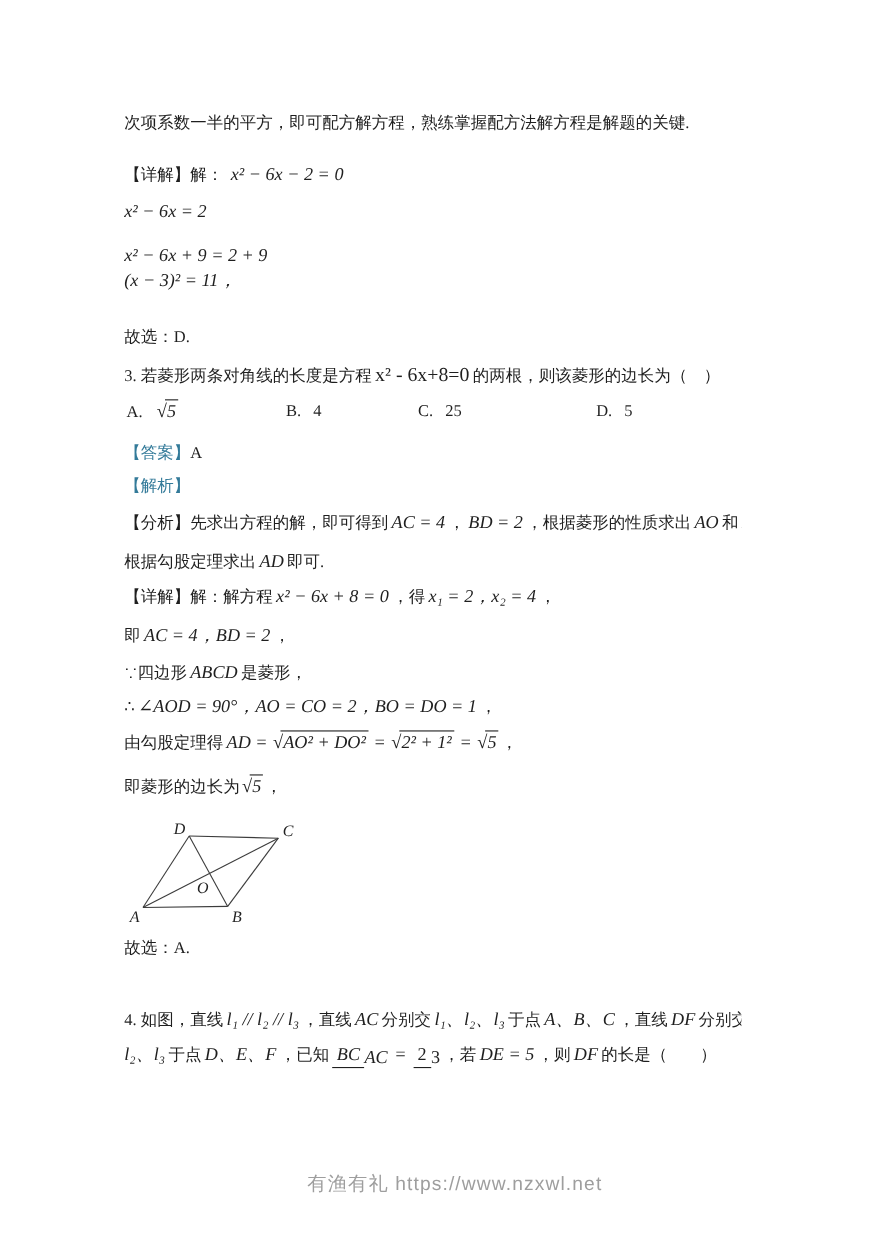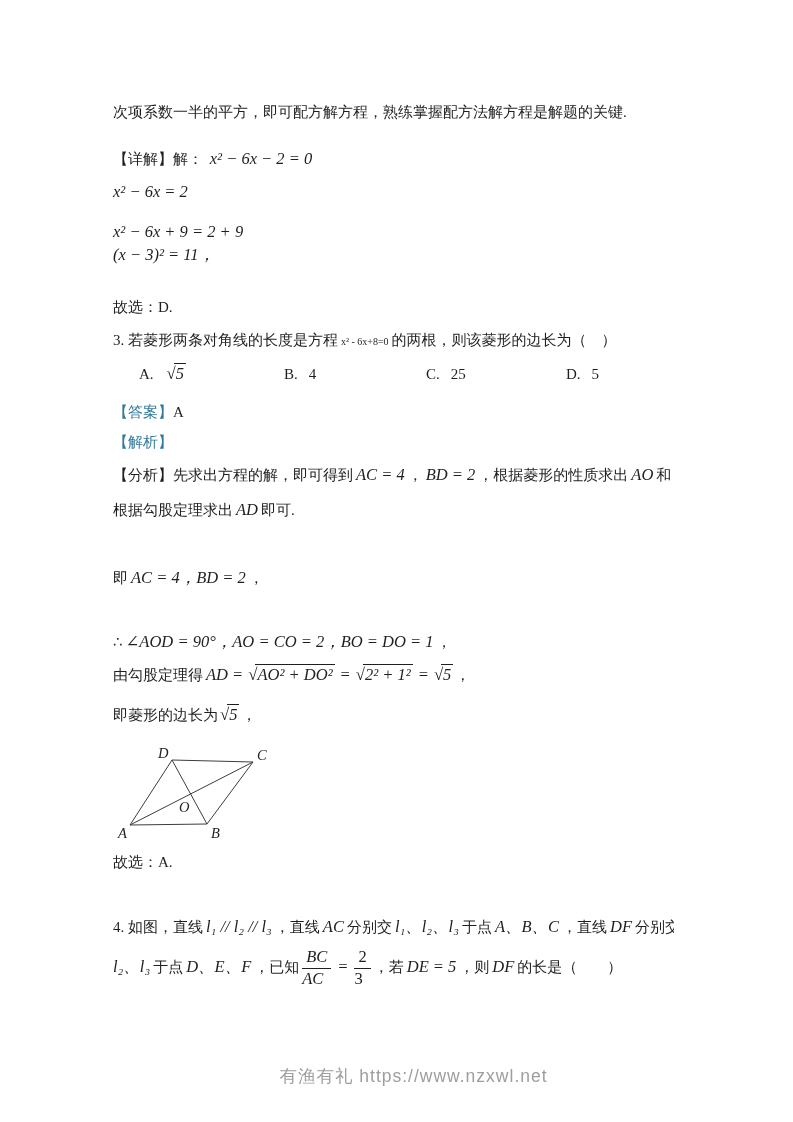--- a/index.html
+++ b/index.html
@@ -21,52 +21,52 @@
   }
   .cn { font-family: "Liberation Serif", "DejaVu Serif", serif; }
   .math {
     font-family: "Liberation Serif", "DejaVu Serif", serif;
     font-style: italic;
     font-size: 16.5px;
     padding: 0 3px;
   }
   .mathup {
     font-family: "Liberation Serif", "DejaVu Serif", serif;
-    font-size: 10px;
+    font-size: 18px;
     padding: 0 3px;
   }
   .accent { color: #337a99; font-family: Liberation Serif, serif; }
   
   .rad { white-space: nowrap; padding: 0 2px; }
   .rad-sign { font-style: normal; font-size: 1.12em; }
   .rad-body {
     display: inline-block;
     border-top: 1px solid #1f1f1f;
     margin-left: -2px;
     padding: 0 2px 0 2px;
     font-style: italic;
     font-size: 16.5px;
     line-height: 1.25;
   }
   
   .frac {
     display: inline-flex;
-    flex-direction: column;
-    align-items: flex-start;
+    flex-direction: row;
+    align-items: center;
     vertical-align: middle;
     line-height: 1.15;
     margin: 0 3px;
     font-size: 16.5px;
   }
   .frac .num { border-bottom: 1px solid #1f1f1f; padding: 0 4px 1px 4px; }
   .frac .den { padding-top: 1px; }
   .frac .ital { font-style: italic; }
   
   .opts { left: 0; width: 793px; }
-  .opt { position: absolute; top: 0; margin-left: 24px; }
+  .opt { position: absolute; top: 0; }
   .opt-label { margin-right: 11px; }
   
   .diagram { position: absolute; left: 110px; top: 740px; }
   .diagram text {
     font-family: "Liberation Serif", "DejaVu Serif", serif;
     font-style: italic;
     font-size: 14.5px;
     fill: #222222;
   }
   .diagram line { stroke: #3c3c3c; stroke-width: 1; }
@@ -118,21 +118,21 @@
     <span class="cn">3. 若菱形两条对角线的长度是方程</span><span class="mathup">x² - 6x+8=0</span><span class="cn">的两根，则该菱形的边长为（　）</span>
   </div>
 
   <div class="line opts" style="top:363px">
     <span class="opt" style="left:115px">
       <span class="cn opt-label">A.</span><span class="rad"><span class="rad-sign">√</span><span class="rad-body">5</span></span>
     </span>
     <span class="opt" style="left:260px">
       <span class="cn opt-label">B.</span><span class="cn">4</span>
     </span>
-    <span class="opt" style="left:402px">
+    <span class="opt" style="left:380px">
       <span class="cn opt-label">C.</span><span class="cn">25</span>
     </span>
     <span class="opt" style="left:542px">
       <span class="cn opt-label">D.</span><span class="cn">5</span>
     </span>
   </div>
 
   <div class="line" style="top:401px">
     <span class="cn accent">【答案】</span><span class="cn">A</span>
   </div>
@@ -142,25 +142,31 @@
   </div>
 
   <div class="line" style="top:464px">
     <span class="cn">【分析】先求出方程的解，即可得到</span><span class="math">AC = 4</span><span class="cn">，</span><span class="math">BD = 2</span><span class="cn">，根据菱形的性质求出</span><span class="math">AO</span><span class="cn">和</span><span class="math">DO</span><span class="cn">，</span>
   </div>
 
   <div class="line" style="top:499px">
     <span class="cn">根据勾股定理求出</span><span class="math">AD</span><span class="cn">即可.</span>
   </div>
 
+  <div class="line" style="top:531px">
+    <span class="cn">【详解】解：解方程</span><span class="math">x² − 6x + 8 = 0</span><span class="cn">，得</span><span class="math">x₁ = 2，x₂ = 4</span><span class="cn">，</span>
+  </div>
 
   <div class="line" style="top:567px">
     <span class="cn">即</span><span class="math">AC = 4，BD = 2</span><span class="cn">，</span>
   </div>
 
+  <div class="line" style="top:600px">
+    <span class="cn">∵四边形</span><span class="math">ABCD</span><span class="cn">是菱形，</span>
+  </div>
 
   <div class="line" style="top:631px">
     <span class="cn">∴</span><span class="math">∠AOD = 90°，AO = CO = 2，BO = DO = 1</span><span class="cn">，</span>
   </div>
 
   <div class="line" style="top:664px">
     <span class="cn">由勾股定理得</span><span class="math">AD =</span><span class="rad"><span class="rad-sign">√</span><span class="rad-body">AO² + DO²</span></span><span class="math">=</span><span class="rad"><span class="rad-sign">√</span><span class="rad-body">2² + 1²</span></span><span class="math">=</span><span class="rad"><span class="rad-sign">√</span><span class="rad-body">5</span></span><span class="cn">，</span>
   </div>
 
   <div class="line" style="top:704px">

